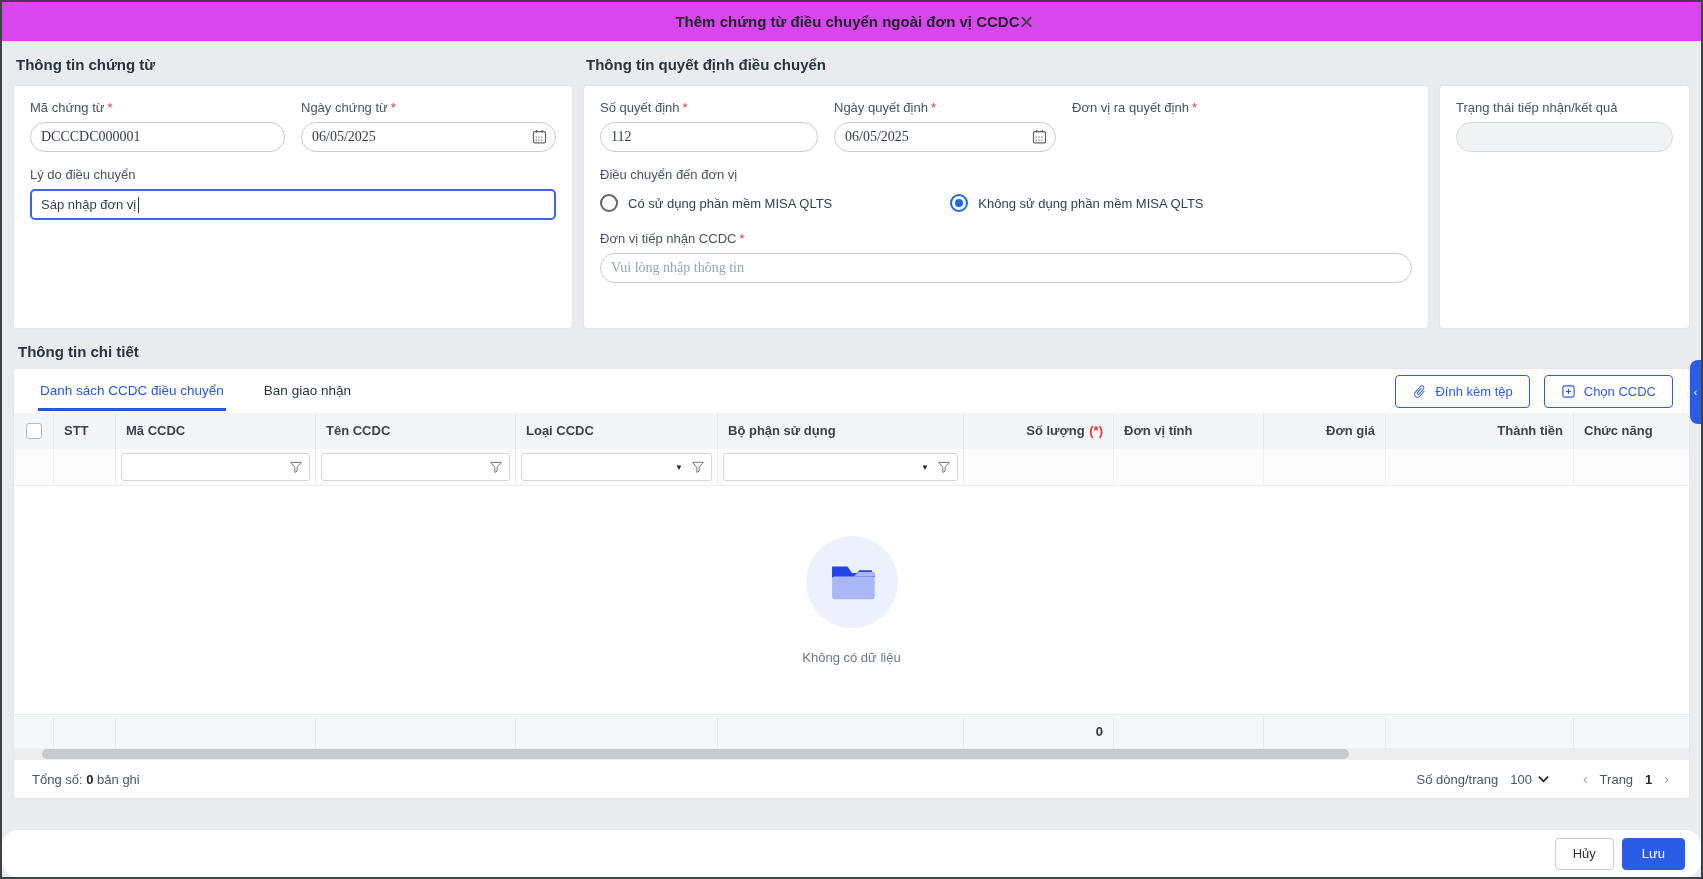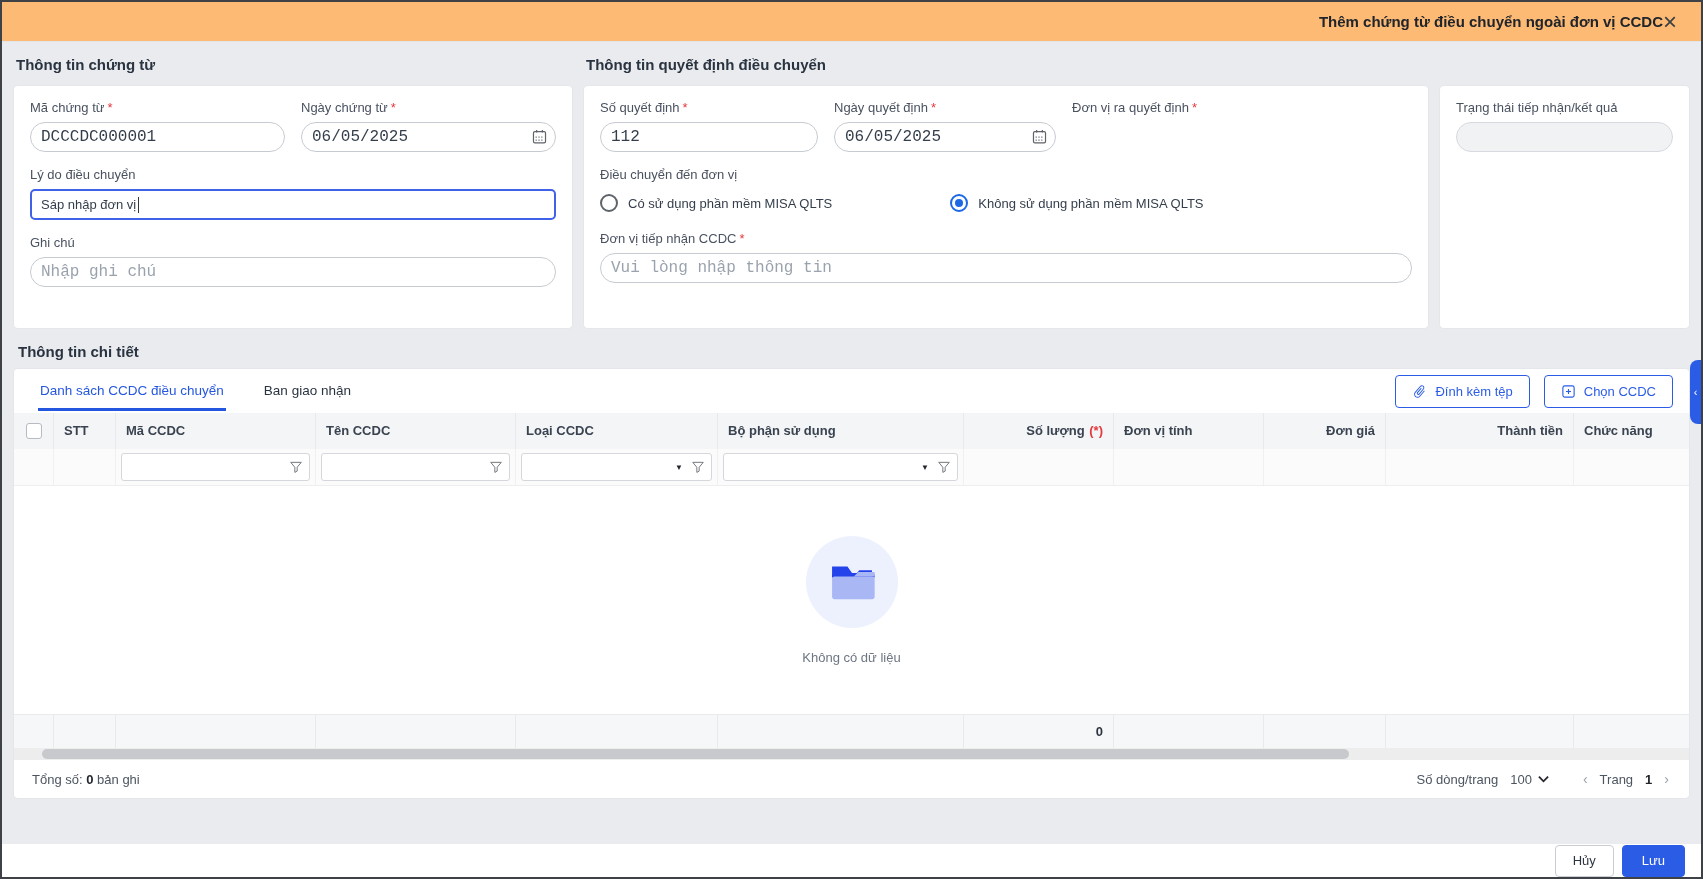--- a/index.html
+++ b/index.html
@@ -1,40 +1,40 @@
 <!DOCTYPE html>
 <html><head>
 <meta charset="utf-8">
 <style>
   * { margin:0; padding:0; box-sizing:border-box; }
   html,body { width:1703px; height:879px; font-family:"Liberation Sans","DejaVu Sans",sans-serif; background:#fff; }
   .dialog { width:1703px; height:879px; border:2px solid #3e4247; background:#e9ebee; display:flex; flex-direction:column; position:relative; overflow:hidden; }
 
   
-  .titlebar { height:40px; background:#fdba74; border-bottom:1px solid #e3e5e8; display:flex; align-items:center; justify-content:flex-end; padding:0 24px 0 18px; flex-shrink:0; }
+  .titlebar { height:40px; background:#d946ef; border-bottom:1px solid #e3e5e8; display:flex; align-items:center; justify-content:center; padding:0 12px 0 18px; flex-shrink:0; }
   .titlebar h1 { font-size:15px; font-weight:700; color:#20242b; }
   .close-x { font-size:24px; line-height:20px; color:#3c4043; cursor:pointer; font-weight:400; }
 
   .content { flex:1; padding:12px 12px 0 12px; overflow:hidden; }
 
   
   .top-grid { display:flex; gap:12px; }
   .sect h2 { font-size:15px; font-weight:700; color:#2a3340; height:22px; margin:2px 0 8px 2px; }
   .sect .h-spacer { height:22px; margin:2px 0 8px; }
   .card { background:#fff; border-radius:4px; padding:14px 16px; height:242px; box-shadow:0 0 0 1px rgba(0,0,0,0.02); }
   .col-doc { width:558px; }
   .col-dec { width:844px; }
   .col-status { flex:1; }
 
   .frow { display:grid; gap:16px; margin-bottom:15px; }
   .frow.two { grid-template-columns:1fr 1fr; }
   .frow.three { grid-template-columns:218px 222px 200px; }
   .field label { display:block; font-size:13px; color:#4a5260; margin-bottom:7px; }
   .req { color:#e5393d; margin-left:3px; }
-  .inp { width:100%; height:30px; border:1px solid #c6cbd2; border-radius:15px; padding:0 10px; font-size:16px; color:#343e4b; background:#fff; font-family:Liberation Mono, monospace; outline:none; }
+  .inp { width:100%; height:30px; border:1px solid #c6cbd2; border-radius:15px; padding:0 10px; font-size:14px; color:#343e4b; background:#fff; font-family:Liberation Serif, serif; outline:none; }
   .inp::placeholder { color:#9aa3ad; }
   .inp.disabled { background:#f1f2f4; border-color:#d6d9dd; }
   .inp-wrap { position:relative; }
   .inp-wrap .inp { padding-right:30px; }
   .cal-ic { position:absolute; right:8px; top:6px; width:17px; height:17px; color:#5f6368; }
   .focus-box { width:100%; height:31px; border:2px solid #3f62e8; border-radius:5px; padding:0 9px; font-size:13px; color:#343e4b; background:#fff; display:flex; align-items:center; }
   .caret-bar { display:inline-block; width:1px; height:16px; background:#30363f; margin-left:2px; }
   .field { min-width:0; }
   .mb { margin-bottom:15px; }
 
@@ -88,21 +88,21 @@
   .tfoot b { color:#23272d; }
   .pager { display:flex; align-items:center; }
   .pg-gap-lg { margin-left:34px; }
   .pg-gap { margin-left:12px; }
   .pg-arrow { color:#9aa0a6; font-size:14px; cursor:pointer; }
   .pg-num { font-weight:700; color:#23272d; }
   .psize { display:flex; align-items:center; gap:6px; cursor:pointer; }
   .psize .chev { font-size:9px; color:#23272d; }
 
   
-  .actionbar { height:33px; background:#fff; display:flex; align-items:center; justify-content:flex-end; gap:8px; padding:0 16px; flex-shrink:0; margin-top:auto; }
+  .actionbar { height:47px; background:#fff; display:flex; align-items:center; justify-content:flex-end; gap:8px; padding:0 16px; flex-shrink:0; margin-top:auto;border-radius:16px; }
   .btn-cancel { height:32px; padding:0 17px; background:#fff; border:1px solid #c9cdd3; border-radius:4px; font-size:13px; color:#2d3540; cursor:pointer; font-family:inherit; }
   .btn-save { height:32px; padding:0 19px; background:#2b5ce6; border:1px solid #2b5ce6; border-radius:4px; font-size:13px; color:#fff; cursor:pointer; font-family:inherit; font-weight:500; }
 
   
   .side-handle { position:absolute; right:0; top:358px; width:11px; height:64px; background:#2b5ce6; border-radius:8px 0 0 8px; color:#fff; display:flex; align-items:center; justify-content:center; font-size:11px; cursor:pointer; }
 </style>
 </head>
 <body>
 
 <div class="dialog">
@@ -140,24 +140,20 @@
               </div>
             </div>
           </div>
           <div class="field mb">
             <label>Lý do điều chuyển</label>
             <div class="focus-box">
               <span>Sáp nhập đơn vị</span>
               <span class="caret-bar"></span>
             </div>
           </div>
-          <div class="field">
-            <label>Ghi chú</label>
-            <input class="inp" placeholder="Nhập ghi chú" style="">
-          </div>
         </div>
       </section>
 
       <section class="sect col-dec">
         <h2>Thông tin quyết định điều chuyển</h2>
         <div class="card">
           <div class="frow three">
             <div class="field">
               <label><span>Số quyết định</span><span class="req">*</span></label>
               <input class="inp" value="112" style="">

